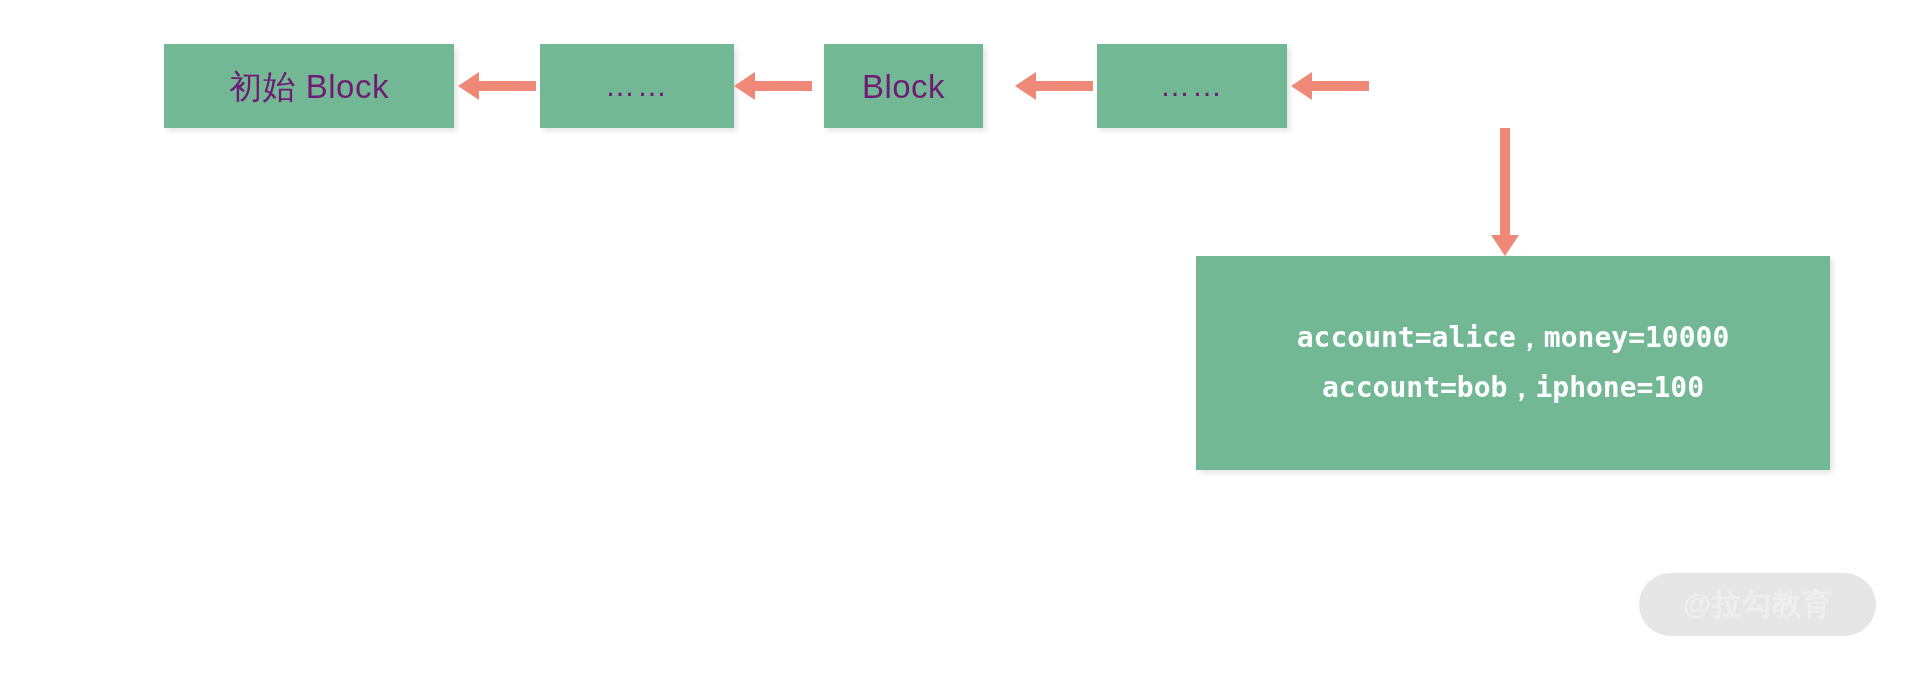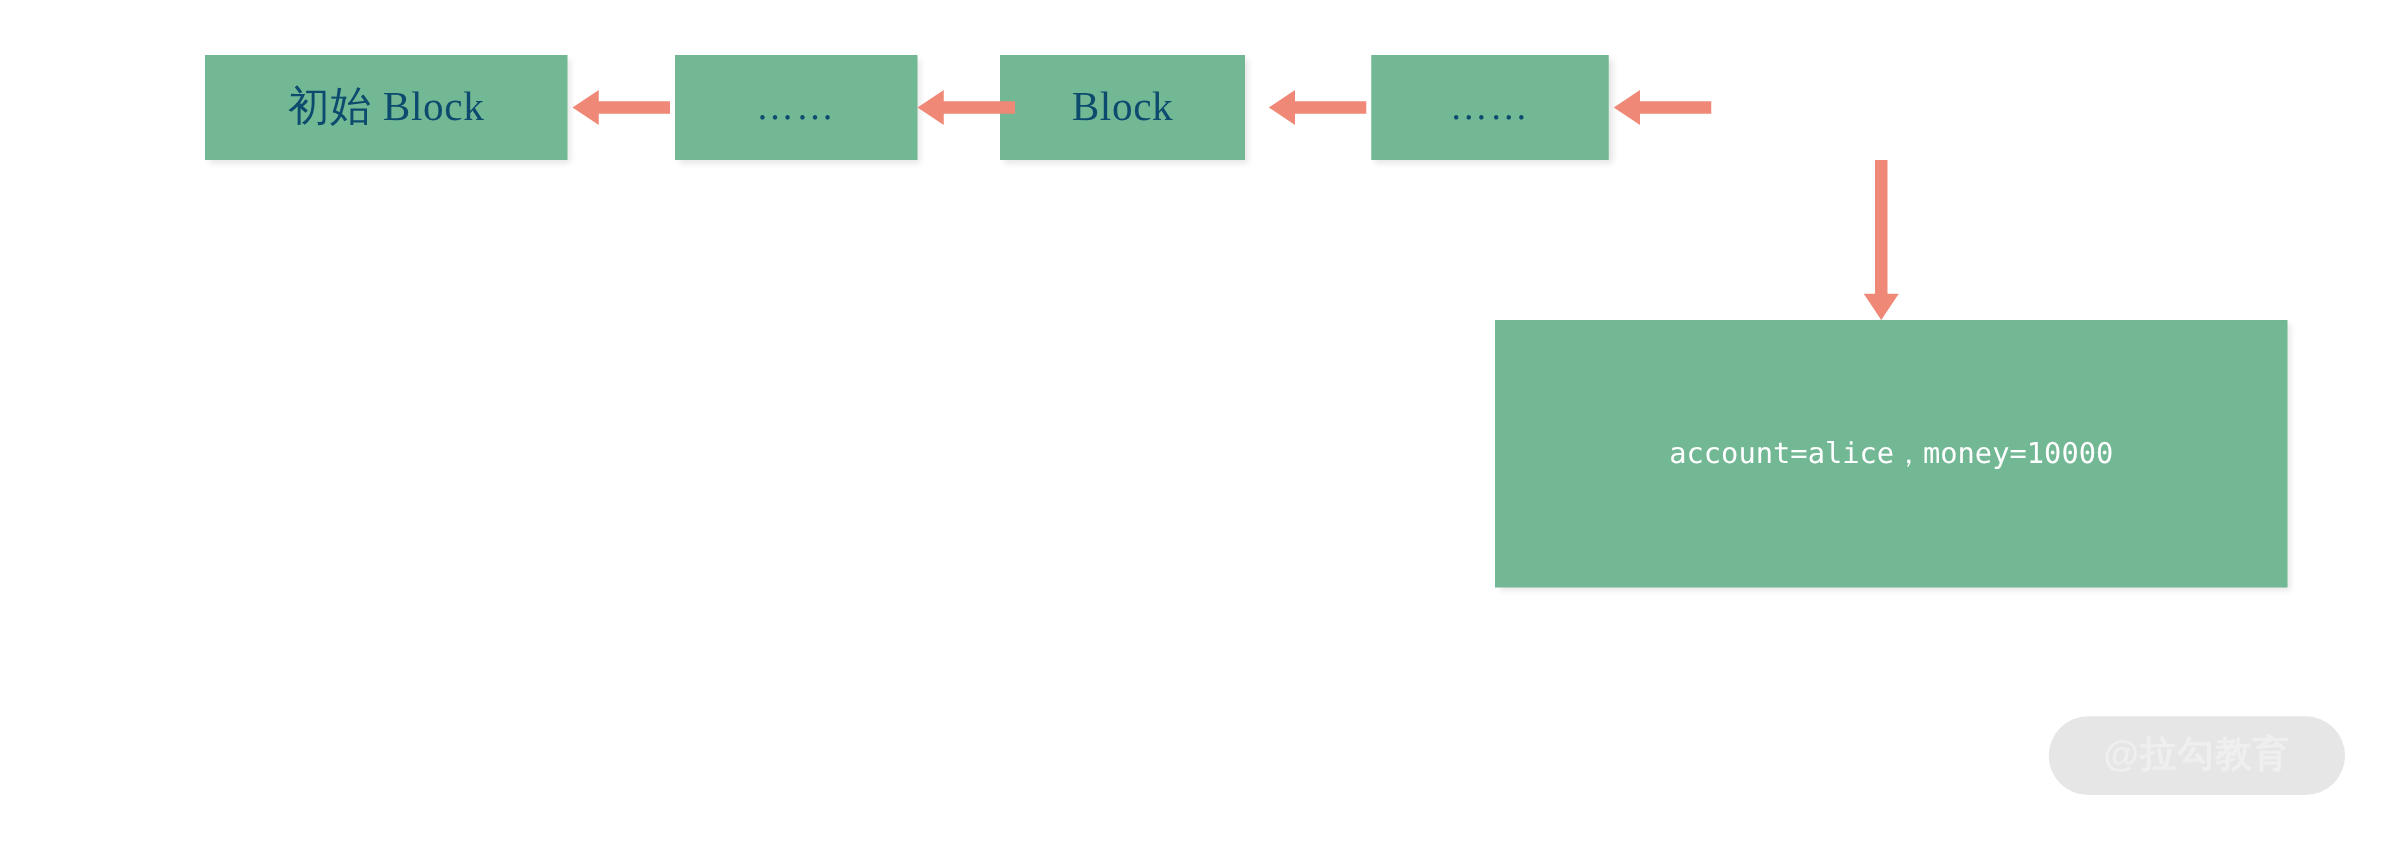--- a/index.html
+++ b/index.html
@@ -27,59 +27,58 @@
   .block {
     position: absolute;
     background: #72b894;
     box-shadow: 3px 3px 5px rgba(0, 0, 0, 0.10);
     display: flex;
     align-items: center;
     justify-content: center;
     box-sizing: border-box;
   }
   .block .block-label {
-    color: #0c4a6e;
+    color: #701a75;
     font-size: 33px;
     font-weight: 400;
     letter-spacing: 0.5px;
     line-height: 1;
     white-space: nowrap;
-    font-family: Liberation Serif, serif;
   }
   .block .block-label.dots {
     font-size: 30px;
     letter-spacing: 2px;
   }
 
   
   #box-genesis   { left: 164px;  top: 44px; width: 290px; height: 84px; }
   #box-ellipsis-1{ left: 540px;  top: 44px; width: 194px; height: 84px; }
-  #box-middle    { left: 800px;  top: 44px; width: 196px; height: 84px; }
+  #box-middle    { left: 824px;  top: 44px; width: 159px; height: 84px; }
   #box-ellipsis-2{ left: 1097px; top: 44px; width: 190px; height: 84px; }
   #box-tail      { left: 1373px; top: 44px; width: 267px; height: 84px; }
 
   
   #box-payload {
     position: absolute;
     left: 1196px;
     top: 256px;
     width: 634px;
     height: 214px;
     background: #72b894;
     box-shadow: 3px 3px 5px rgba(0, 0, 0, 0.10);
     display: flex;
     flex-direction: column;
     align-items: center;
     justify-content: center;
     box-sizing: border-box;
   }
   #box-payload .payload-line {
     color: #ffffff;
-    font-size: 23px;
-    font-weight: normal;
+    font-size: 28px;
+    font-weight: bold;
     line-height: 1;
     margin: 11px 0;
     white-space: nowrap;
     font-family: "DejaVu Sans Mono", "Liberation Mono", monospace;
     text-align: center;
   }
 
   
   .arrow-h {
     position: absolute;
@@ -169,19 +168,20 @@
 
 
   <div class="arrow-h" id="arrow-1"></div>
   <div class="arrow-h" id="arrow-2"></div>
   <div class="arrow-h" id="arrow-3"></div>
   <div class="arrow-h" id="arrow-4"></div>
   <div class="arrow-v" id="arrow-down"></div>
 
   <div id="box-payload">
     <div class="payload-line">account=alice，money=10000</div>
+    <div class="payload-line">account=bob，iphone=100</div>
   </div>
 
   <div id="watermark">
     <span class="watermark-text">@拉勾教育</span>
   </div>
 
 </div>
 
 </body></html>

